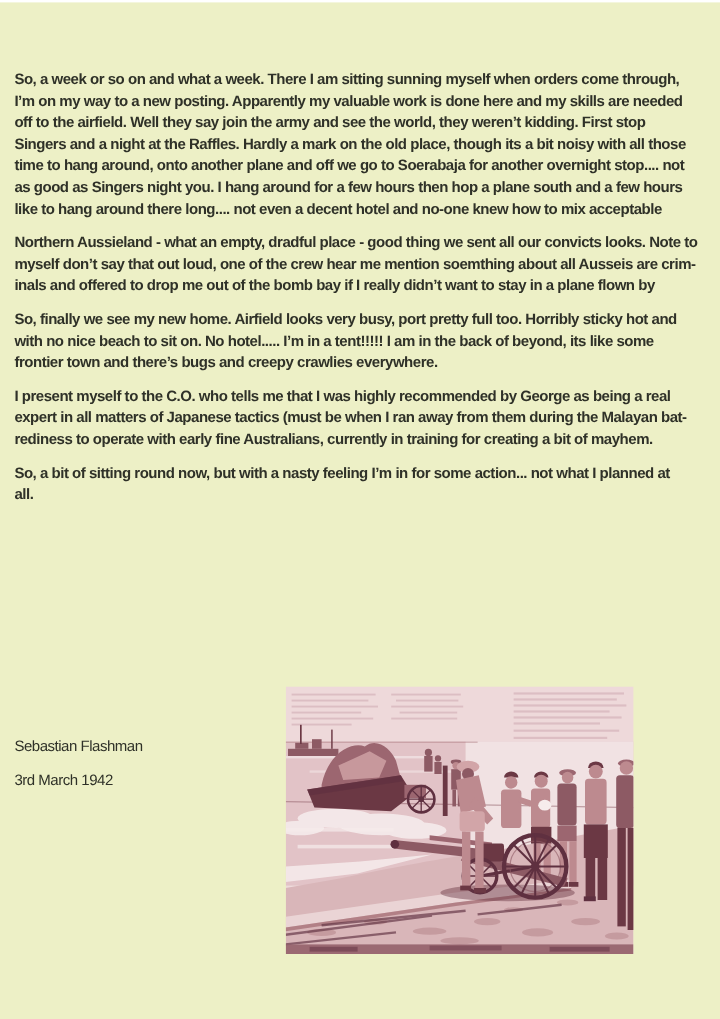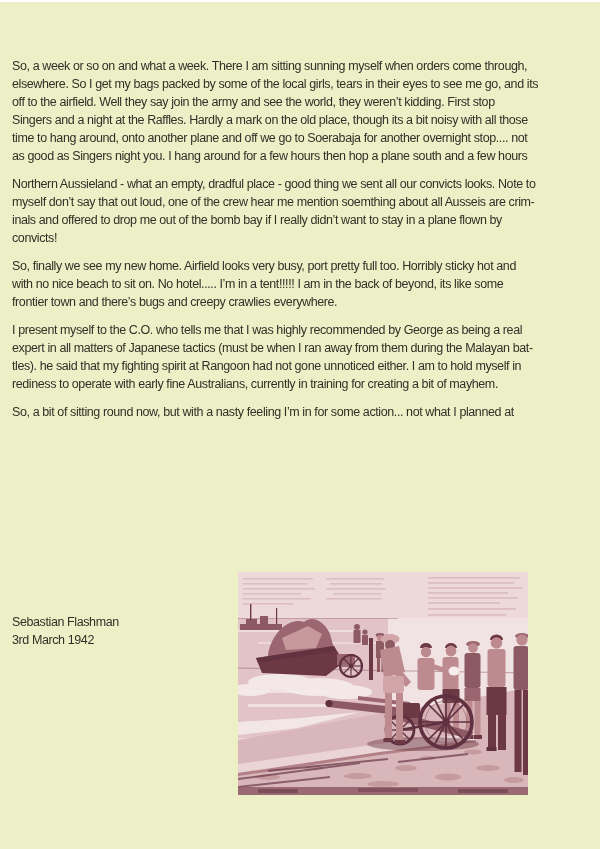--- a/index.html
+++ b/index.html
@@ -7,31 +7,31 @@
     width:600px;height:849px;
     font-family:"Liberation Sans",sans-serif;
     background:var(--t-bg,#edf0c6);
     position:relative;overflow:hidden;
   }
   .page{position:absolute;inset:0;background:var(--t-bg,#edf0c6);}
   .top-edge{position:absolute;top:0;left:0;width:600px;height:2px;background:var(--t-edge,#ffffff);}
   .letter-text{
     position:absolute;left:12px;top:57px;width:582px;
     color:var(--t-text,#2f3128);
-    font-size:12.5px;letter-spacing:-0.4px;line-height:18px;
+    font-size:12.5px;letter-spacing:-0.4px;line-height:18px;font-weight:bold;
   }
   .para{margin:0 0 10px 0;}
   .para:last-child{margin-bottom:0;}
   .line{white-space:pre;height:18px;}
   .signature{
     position:absolute;left:12px;top:613px;
     color:var(--t-text,#2f3128);
     font-size:12.5px;letter-spacing:-0.4px;line-height:18px;
   }
-  .signature .sig-date{}
+  .signature .sig-date{margin-top:10px;}
   .photo{
     position:absolute;left:238px;top:572px;width:290px;height:223px;
     overflow:hidden;
   }
   .photo svg{display:block;width:290px;height:223px;}
   
   .ph-bg{fill:var(--p-light,#efdbdc);}
   .ph-sky{fill:var(--p-sky,#eed9da);}
   .ph-print{fill:var(--p-faintText,#cfa8b1);}
   .ph-water{fill:var(--p-water,#e2c3c7);}
@@ -51,45 +51,45 @@
 </style>
 </head>
 <body>
 
 <div class="page">
   <div class="top-edge"></div>
 
   <div class="letter-text">
     <div class="para">
       <div class="line">So, a week or so on and what a week. There I am sitting sunning myself when orders come through,</div>
-      <div class="line">elsewhere. So I get my bags packed by some of the local girls, tears in their eyes to see me go, and its</div>
+      <div class="line">I’m on my way to a new posting. Apparently my valuable work is done here and my skills are needed</div>
       <div class="line">off to the airfield. Well they say join the army and see the world, they weren’t kidding. First stop</div>
       <div class="line">Singers and a night at the Raffles. Hardly a mark on the old place, though its a bit noisy with all those</div>
       <div class="line">time to hang around, onto another plane and off we go to Soerabaja for another overnight stop.... not</div>
       <div class="line">as good as Singers night you. I hang around for a few hours then hop a plane south and a few hours</div>
+      <div class="line">like to hang around there long.... not even a decent hotel and no-one knew how to mix acceptable</div>
     </div>
     <div class="para">
       <div class="line">Northern Aussieland - what an empty, dradful place - good thing we sent all our convicts looks. Note to</div>
       <div class="line">myself don’t say that out loud, one of the crew hear me mention soemthing about all Ausseis are crim-</div>
       <div class="line">inals and offered to drop me out of the bomb bay if I really didn’t want to stay in a plane flown by</div>
-      <div class="line">convicts!</div>
     </div>
     <div class="para">
       <div class="line">So, finally we see my new home. Airfield looks very busy, port pretty full too. Horribly sticky hot and</div>
       <div class="line">with no nice beach to sit on. No hotel..... I’m in a tent!!!!! I am in the back of beyond, its like some</div>
       <div class="line">frontier town and there’s bugs and creepy crawlies everywhere.</div>
     </div>
     <div class="para">
       <div class="line">I present myself to the C.O. who tells me that I was highly recommended by George as being a real</div>
       <div class="line">expert in all matters of Japanese tactics (must be when I ran away from them during the Malayan bat-</div>
-      <div class="line">tles). he said that my fighting spirit at Rangoon had not gone unnoticed either. I am to hold myself in</div>
       <div class="line">rediness to operate with early fine Australians, currently in training for creating a bit of mayhem.</div>
     </div>
     <div class="para">
       <div class="line">So, a bit of sitting round now, but with a nasty feeling I’m in for some action... not what I planned at</div>
+      <div class="line">all.</div>
     </div>
   </div>
 
   <div class="signature">
     <div class="line sig-name">Sebastian Flashman</div>
     <div class="line sig-date">3rd March 1942</div>
   </div>
 
   <div class="photo">
     <svg viewBox="0 0 290 223" xmlns="http://www.w3.org/2000/svg">

